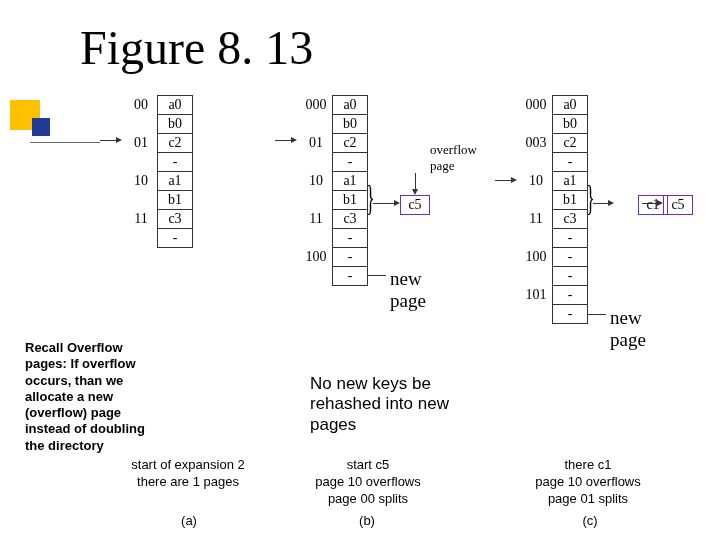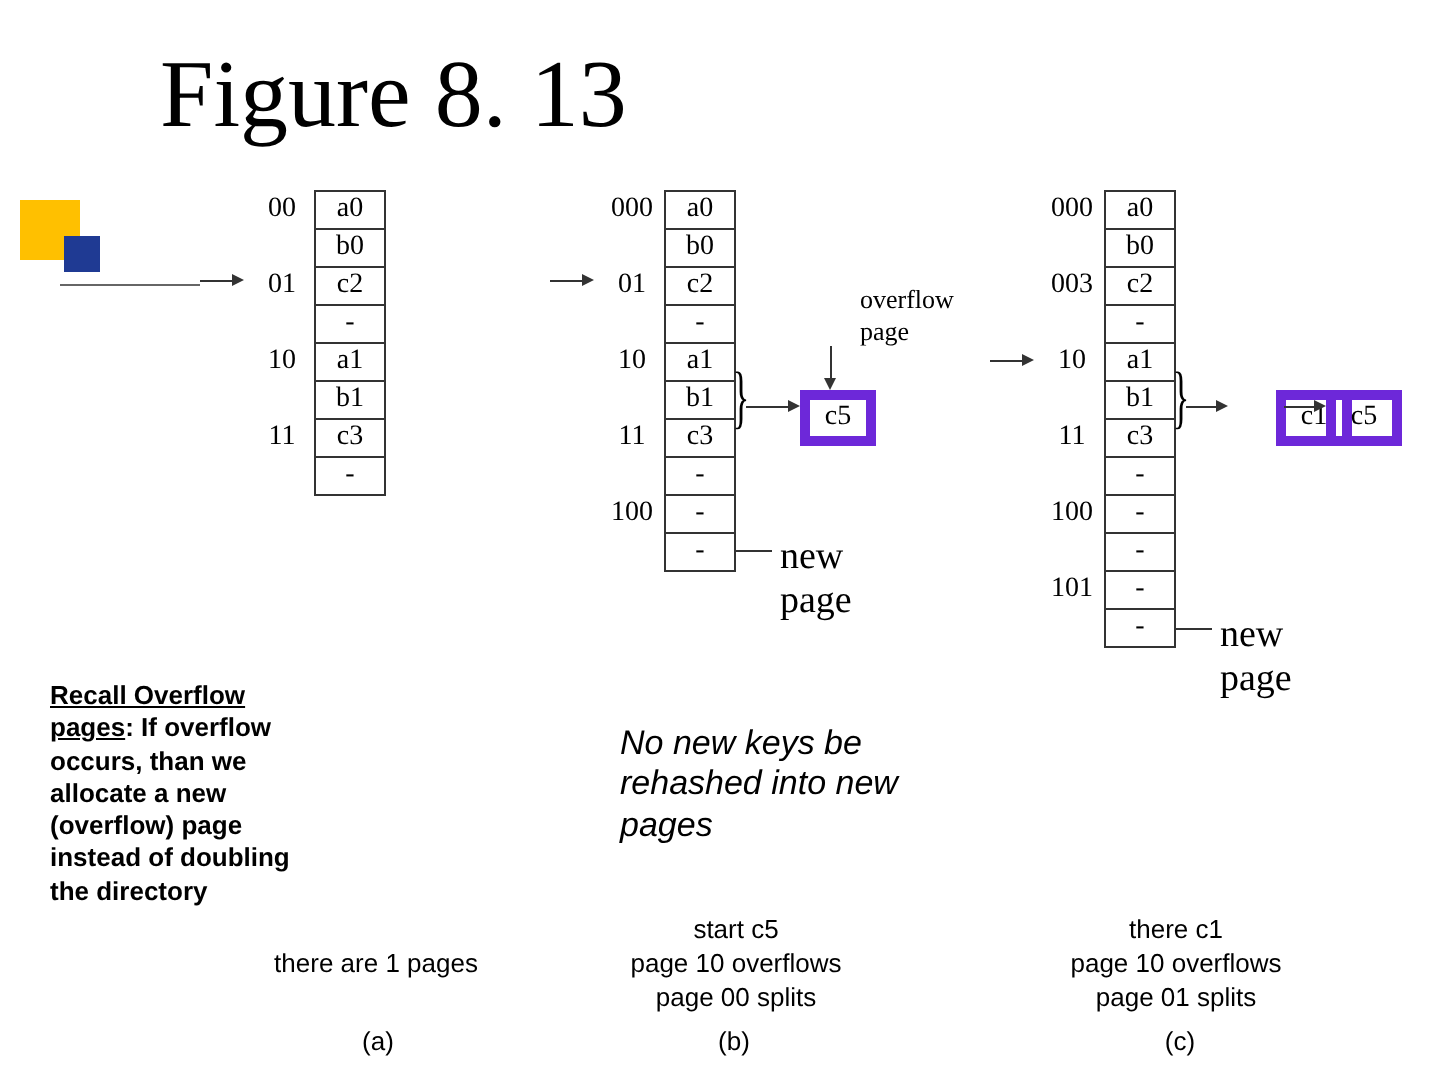--- a/index.html
+++ b/index.html
@@ -51,30 +51,28 @@
   .recall-box {
     position: absolute;
     top: 340px;
     left: 25px;
     width: 140px;
     font-size: 13px;
     font-weight: bold;
     line-height: 1.25;
   }
   .recall-box .underline {
-    text-decoration: underline;
   }
   .center-note {
     position: absolute;
-    top: 362px;
+    top: 374px;
     left: 310px;
     width: 185px;
     font-size: 17px;
     line-height: 1.2;
-    font-style: italic;
   }
   .diagram-area {
     position: absolute;
     top: 95px;
     left: 125px;
     width: 580px;
     height: 420px;
   }
   .column {
     position: absolute;
@@ -94,21 +92,21 @@
     min-width: 22px;
   }
   .idx {
     border: none;
   }
   .cell {
     border: 1px solid #333;
     width: 24px;
   }
   .overflow-box {
-    border: 5px solid #6d28d9;
+    border: 1px solid #6d28d9;
     display: inline-block;
     padding: 1px 4px;
     min-width: 20px;
     text-align: center;
   }
   .overflow-label {
     position: absolute;
     font-size: 13px;
   }
   .arrow-line {
@@ -352,21 +350,21 @@
     <div class="overflow-box" style="position:absolute; top:100px; left:94px;margin-left:24px;">c1</div>
     <div class="arrow-line" style="top:108px; left:122px; width:16px;"></div>
     <div class="arrow-head" style="top:105px; left:137px;"></div>
     <div class="overflow-box" style="position:absolute; top:100px; left:143px;">c5</div>
 
     <div class="side-label" style="top:212px; left:90px;">new page</div>
     <div class="arrow-line" style="top:219px; left:68px; width:18px;"></div>
   </div>
 
   <div class="caption cap-a">
-    <br>
+    <span>start of expansion 2</span><br>
     <span>there are 1 pages</span>
   </div>
   <div class="caption cap-b">
     <span>start c5</span><br>
     <span>page 10 overflows</span><br>
     <span>page 00 splits</span>
   </div>
   <div class="caption cap-c">
     <span>there c1</span><br>
     <span>page 10 overflows</span><br>

